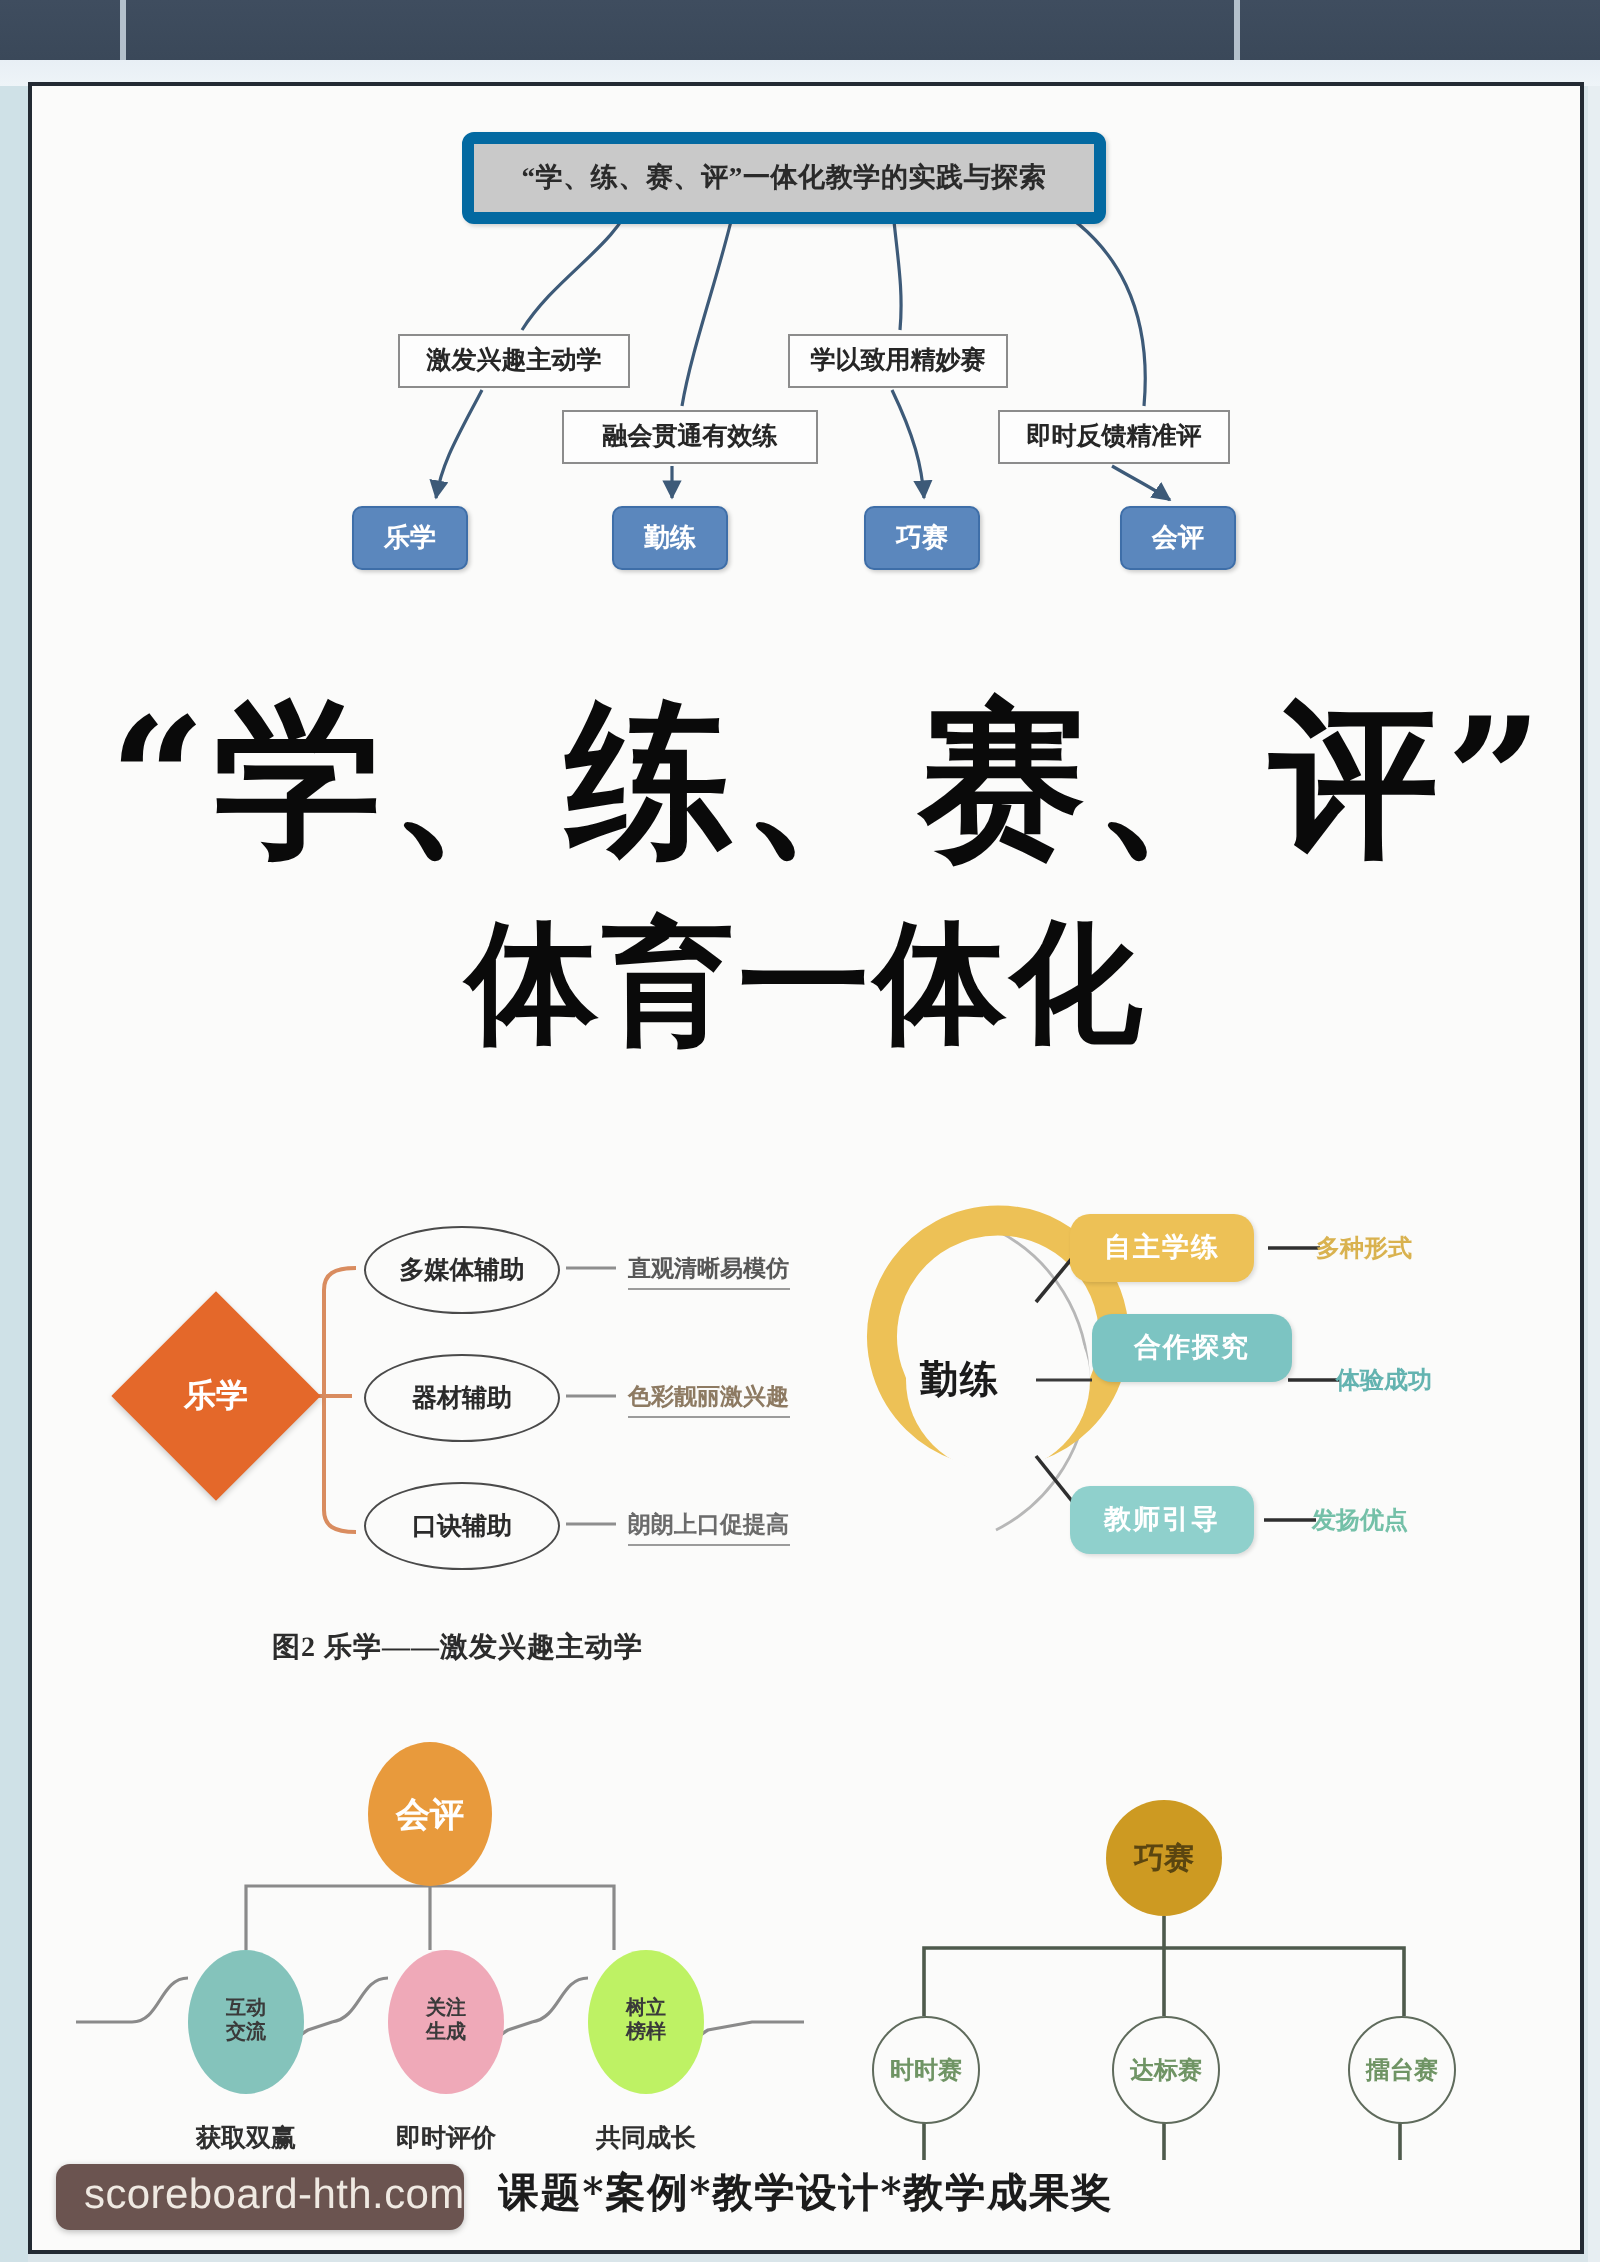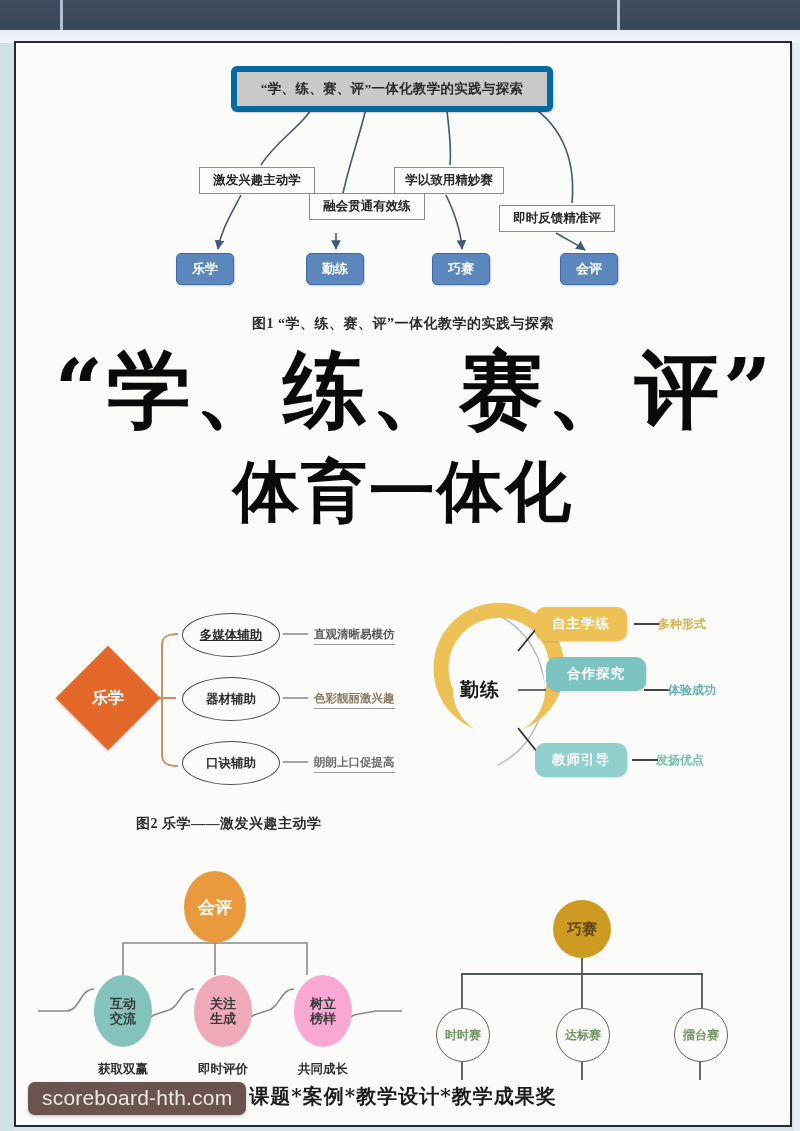--- a/index.html
+++ b/index.html
@@ -49,21 +49,21 @@
     box-shadow:1px 1px 2px rgba(0,0,0,.18);
   }
   .mid-box{
     position:absolute;height:27px;
     background:#fdfdfd;border:1px solid #8c8c8c;
     display:flex;align-items:center;justify-content:center;
     font-size:12.5px;font-weight:bold;color:#262626;padding:0 6px;
     box-sizing:border-box;
   }
   #mid-1{left:183px;top:124px;width:116px;}
-  #mid-2{left:265px;top:150px;width:116px;margin-left:28px;}
+  #mid-2{left:265px;top:162px;width:128px;}
   #mid-3{left:378px;top:124px;width:110px;}
   #mid-4{left:483px;top:162px;width:116px;}
   .leaf-box{
     position:absolute;top:210px;width:56px;height:30px;
     background:#5b87bd;border:1px solid #3e6ea8;border-radius:5px;
     display:flex;align-items:center;justify-content:center;
     font-size:13px;font-weight:bold;color:#ffffff;
     box-shadow:1px 1px 2px rgba(0,0,0,.2);
   }
   #leaf-1{left:160px;}
@@ -108,21 +108,21 @@
     display:flex;align-items:center;justify-content:center;
     font-size:16px;font-weight:bold;color:#ffffff;
   }
   .ellipse-node{
     position:absolute;width:96px;height:42px;
     border:1.5px solid #4a4a4a;border-radius:50%;
     background:#fbfbfa;
     display:flex;align-items:center;justify-content:center;
     font-size:12.5px;font-weight:bold;color:#2b2b2b;
   }
-  #e2-1{left:146px;top:30px;text-decoration:underline;}
+  #e2-1{left:146px;top:30px;}
   #e2-2{left:146px;top:94px;}
   #e2-3{left:146px;top:158px;}
   .right-note{
     position:absolute;font-size:11.5px;font-weight:bold;
     border-bottom:1.5px solid #9b9b9b;padding-bottom:2px;white-space:nowrap;
   }
   #n2-1{left:278px;top:44px;color:#585858;}
   #n2-2{left:278px;top:108px;color:#8d7a62;}
   #n2-3{left:278px;top:172px;color:#6b6b6b;}
 
@@ -155,25 +155,25 @@
   #fig4 svg{position:absolute;left:0;top:0;width:370px;height:225px;}
   .circle-top{
     position:absolute;left:148px;top:8px;width:62px;height:72px;
     background:#e89a3c;border-radius:50%;
     display:flex;align-items:center;justify-content:center;
     font-size:17px;font-weight:bold;color:#ffffff;
   }
   .oval-node{
     position:absolute;width:58px;height:72px;border-radius:50%;
     display:flex;flex-direction:column;align-items:center;justify-content:center;
-    font-size:13px;font-weight:bold;color:#3a3a3a;line-height:1.18;
+    font-size:10px;font-weight:bold;color:#3a3a3a;line-height:1.18;
   }
   #o4-1{left:58px;top:112px;background:#84c3bb;}
   #o4-2{left:158px;top:112px;background:#efa9b8;}
-  #o4-3{left:258px;top:112px;background:#f9a8d4;}
+  #o4-3{left:258px;top:112px;background:#bef264;}
   .under-note{
     position:absolute;width:110px;text-align:center;
     font-size:12.5px;font-weight:bold;color:#2f2f2f;
   }
   #u4-1{left:32px;top:198px;}
   #u4-2{left:132px;top:198px;}
   #u4-3{left:232px;top:198px;}
 
   
   #fig5{position:absolute;left:390px;top:845px;width:380px;height:200px;}
@@ -198,21 +198,21 @@
   #bottom-line{
     position:absolute;left:0;top:1040px;width:774px;text-align:center;
     font-size:20px;font-weight:bold;color:#1c1c1c;letter-spacing:1px;
     font-family:"DejaVu Serif","Liberation Serif",serif;
   }
 
   
   #watermark{
     position:absolute;left:28px;top:1082px;
     background:#6b5450;border-radius:7px;
-    padding:4px 14px 5px 14px;
+    padding:4px 0 5px 14px;
     font-family:"Liberation Sans","DejaVu Sans",sans-serif;
     font-size:21px;color:#efe9e2;letter-spacing:.2px;
     box-shadow:0 1px 3px rgba(0,0,0,.25);
   }
 </style>
 </head>
 <body>
 
 <div id="top-bar">
   <div class="chrome-divider" id="chrome-div-1"></div>
@@ -246,21 +246,20 @@
     <div class="root-box">“学、练、赛、评”一体化教学的实践与探索</div>
     <div class="mid-box" id="mid-1">激发兴趣主动学</div>
     <div class="mid-box" id="mid-2">融会贯通有效练</div>
     <div class="mid-box" id="mid-3">学以致用精妙赛</div>
     <div class="mid-box" id="mid-4">即时反馈精准评</div>
     <div class="leaf-box" id="leaf-1">乐学</div>
     <div class="leaf-box" id="leaf-2">勤练</div>
     <div class="leaf-box" id="leaf-3">巧赛</div>
     <div class="leaf-box" id="leaf-4">会评</div>
   </div>
-  <div class="fig-caption" id="cap1">图1  “学、练、赛、评”一体化教学的实践与探索</div>
 
   <div id="big-title">“学、练、赛、评”</div>
   <div id="big-sub">体育一体化</div>
 
   <div id="fig2">
     <svg viewBox="0 0 370 215">
       <g fill="none" stroke="#d98c5f" stroke-width="2">
         <path d="M112,115 L126,115"></path>
         <path d="M126,115 L140,115"></path>
         <path d="M126,115 C126,90 126,75 126,62 C126,54 131,51 142,51"></path>

